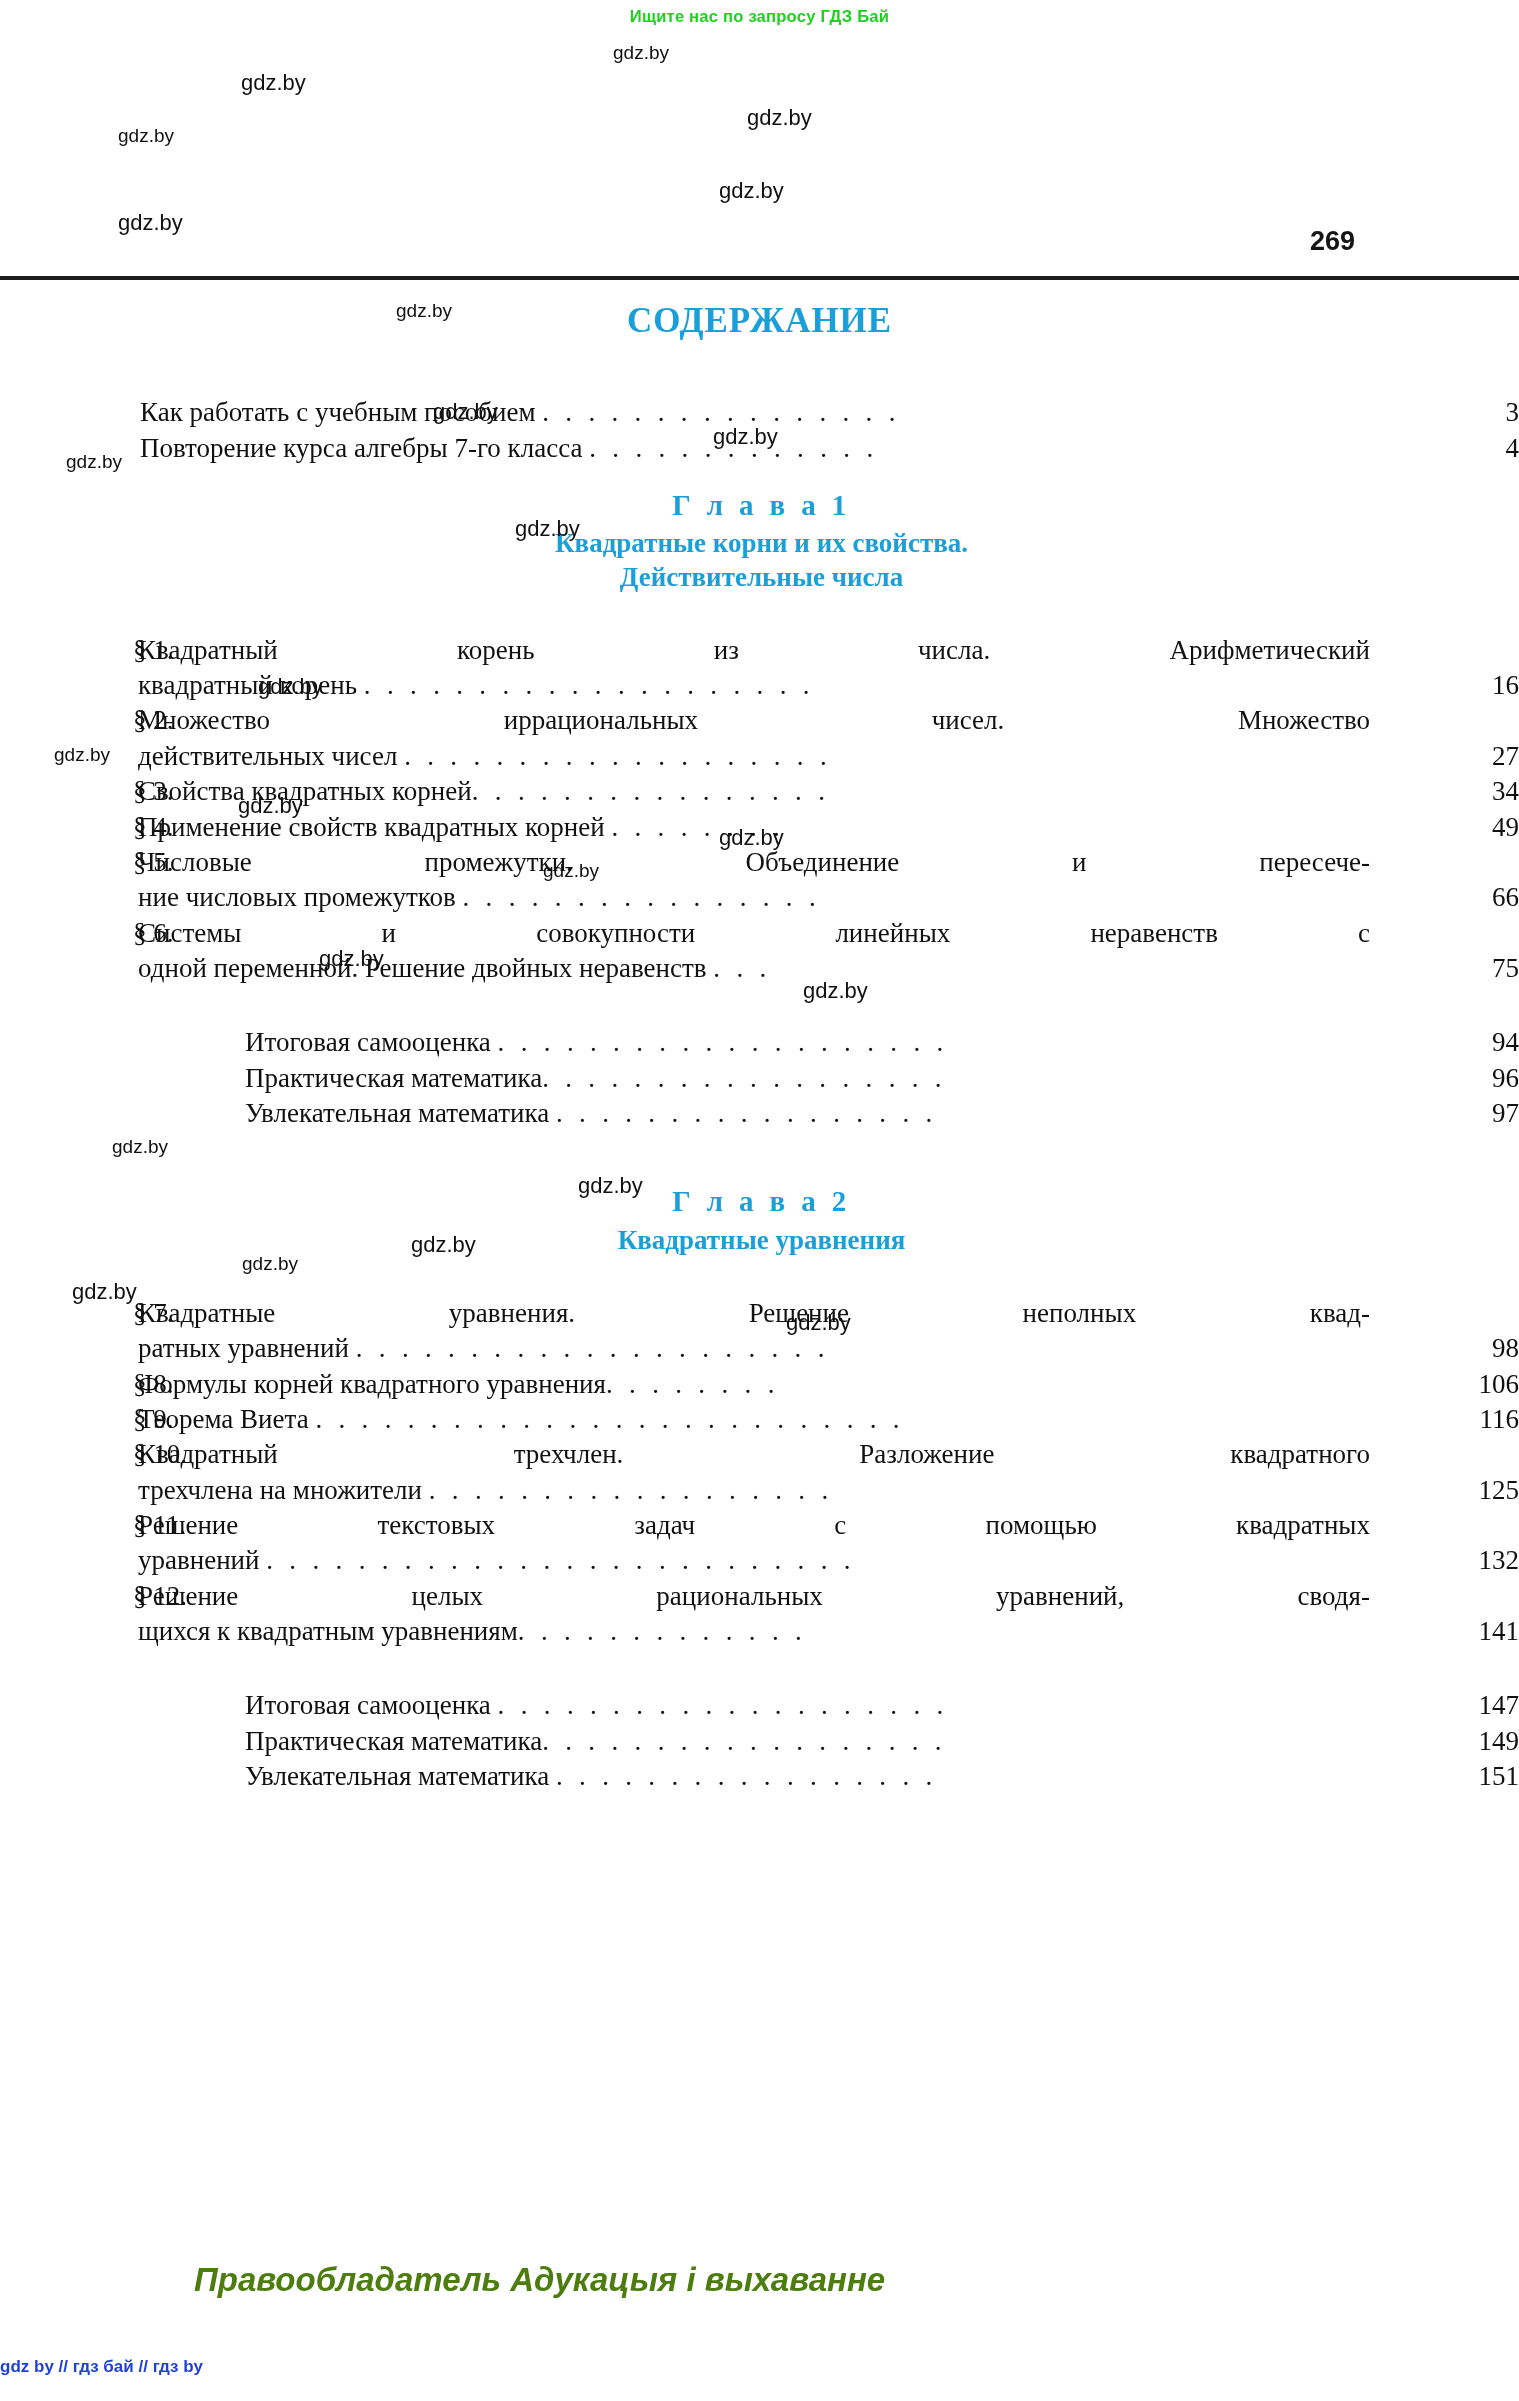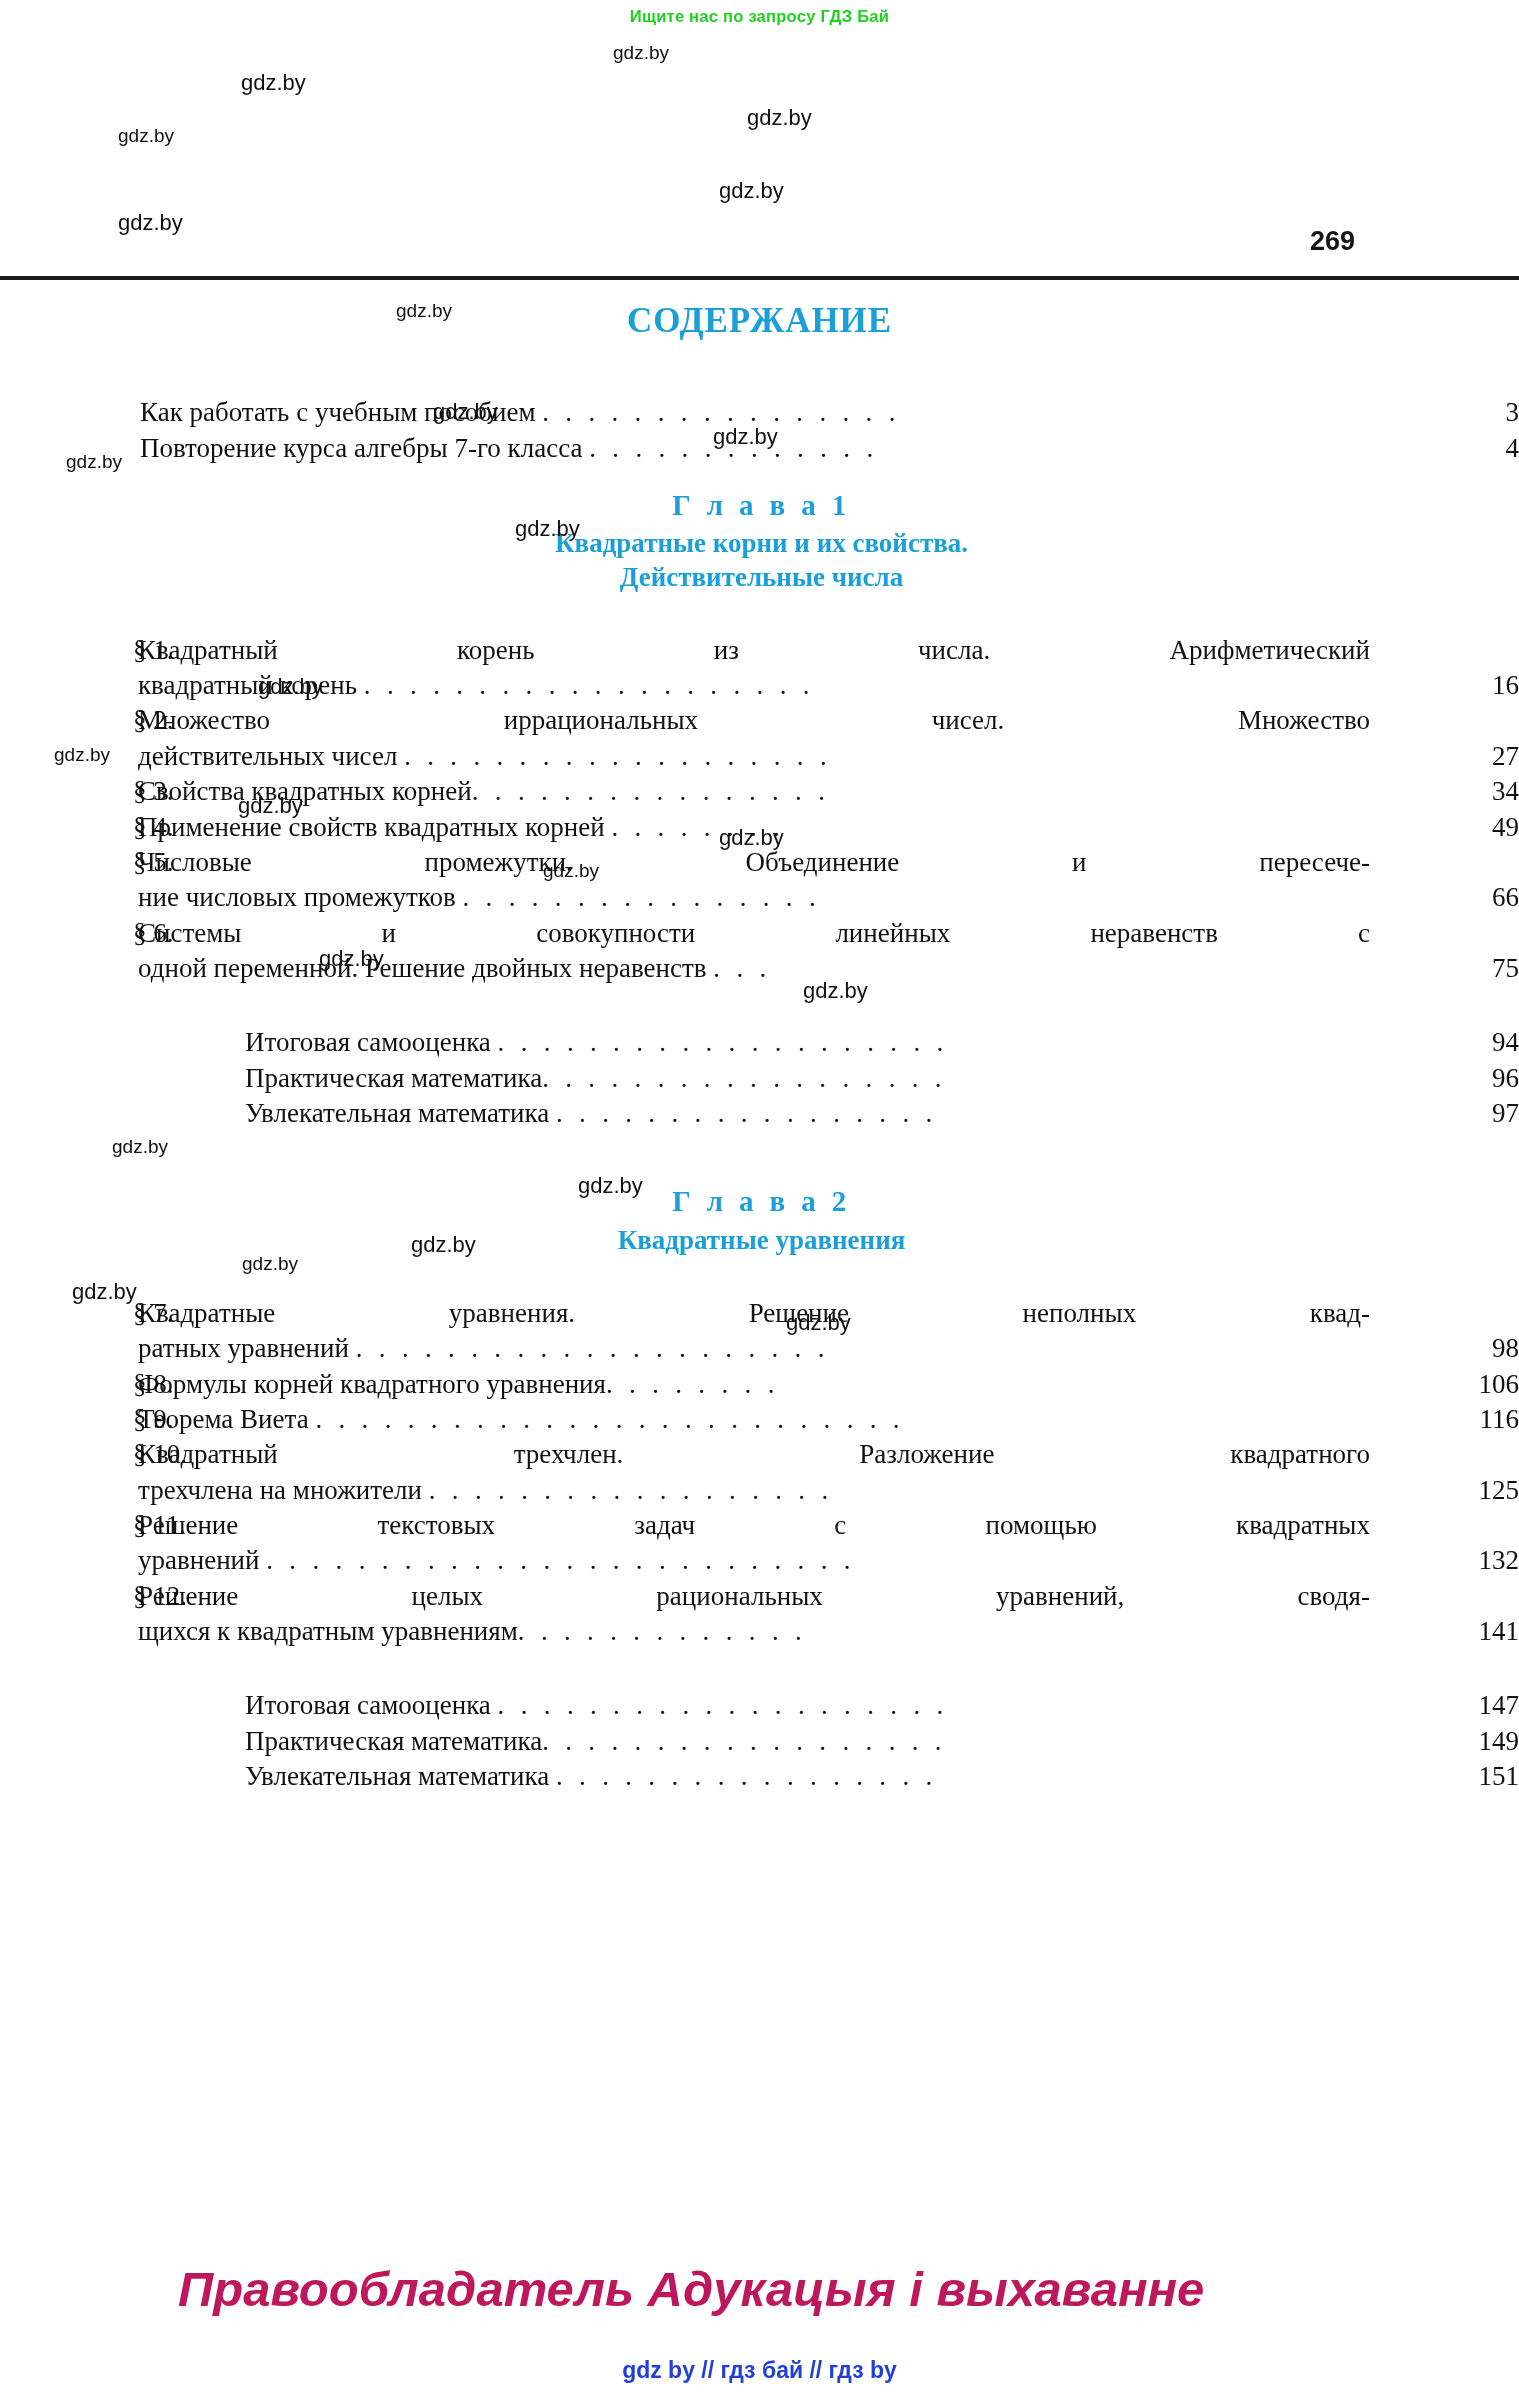--- a/index.html
+++ b/index.html
@@ -153,39 +153,39 @@
     color: #111111;
     white-space: nowrap;
     pointer-events: none;
   }
   .wm.small { font-size: 19px; }
 
   
   .copyright-wm {
     position: absolute;
     top: 2261px;
-    left: 178px;
+    left: 194px;
     font-family: "Liberation Sans", sans-serif;
     font-style: italic;
     font-weight: bold;
-    font-size: 49px;
-    color: #be185d;
+    font-size: 33px;
+    color: #4d7c0f;
     white-space: nowrap;
     letter-spacing: 0px;
   }
 
   
   .footer-links {
     position: absolute;
     top: 2357px;
     left: 0;
     width: 1519px;
-    text-align: center;
+    text-align: left;
     font-family: "Liberation Sans", sans-serif;
-    font-size: 23px;
+    font-size: 17px;
     font-weight: bold;
     color: #2040d8;
   }
 </style>
 </head>
 <body>
 
 <div class="promo-line">Ищите нас по запросу ГДЗ Бай</div>
 
 <div class="page-number">269</div>

